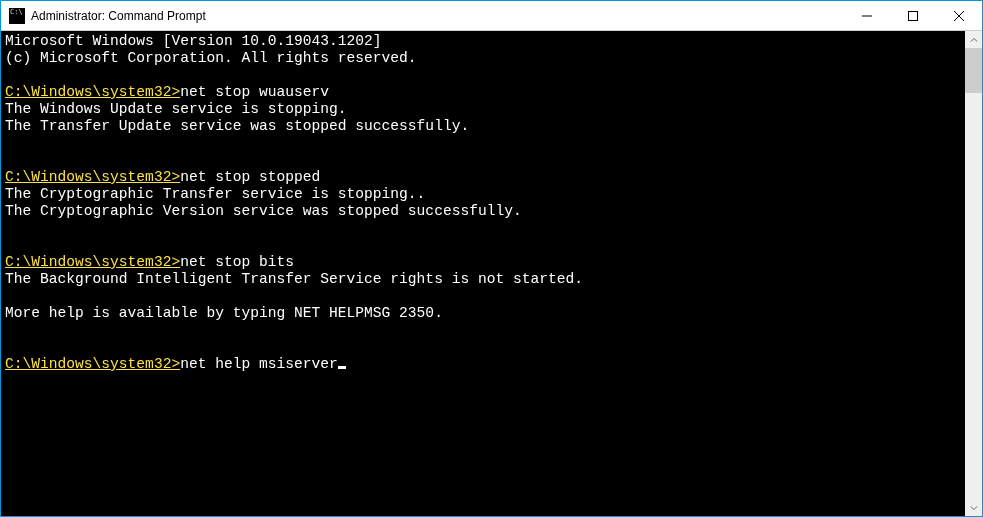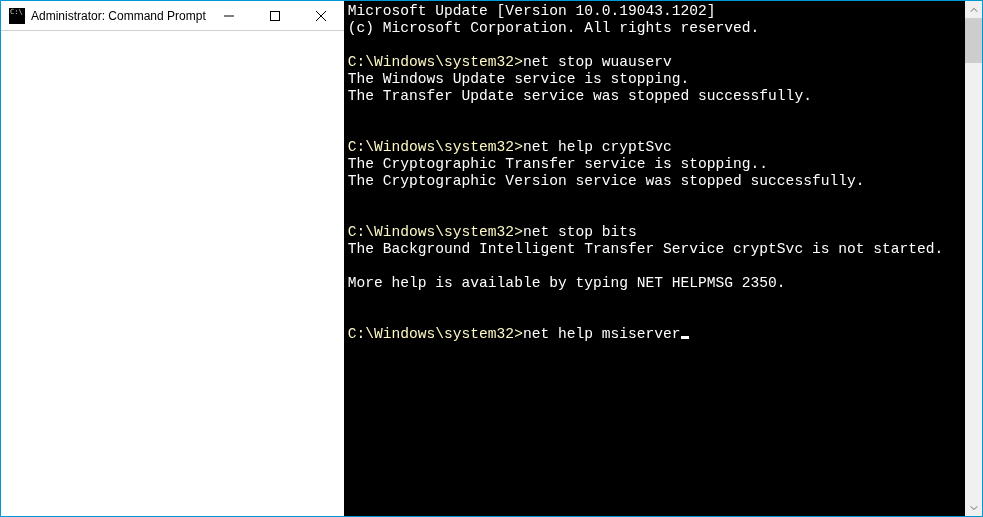--- a/index.html
+++ b/index.html
@@ -16,21 +16,21 @@
     }
     .window {
       position: absolute;
       top: 0;
       left: 0;
       width: 983px;
       height: 517px;
       background: #fff;
       border: 1px solid #0099d8;
       display: flex;
-      flex-direction: row;
+      flex-direction: column;
     }
     .titlebar {
       height: 30px;
       background: #ffffff;
       display: flex;
       align-items: center;
       border-bottom: 1px solid #d0d0d0;
       flex-shrink: 0;
     }
     .titlebar-icon {
@@ -126,21 +126,22 @@
       background: #cdcdcd;
     }
     .cursor {
       display: inline-block;
       width: 8px;
       height: 3px;
       background: #ffffff;
       vertical-align: -1px;
     }
     .cmd-line .prompt {
-      color: #fef9c3;
+      color: #fde047;
+      text-decoration: underline;
     }
     .cmd-line .typed {
       color: #ffffff;
     }
   </style>
 </head>
 <body>
 
 <div class="window">
   <div class="titlebar">
@@ -159,35 +160,35 @@
       </button>
       <button class="titlebar-btn close">
         <svg viewBox="0 0 10 10">
             <path d="M0 0 L10 10 M10 0 L0 10" stroke="#000" stroke-width="1"></path>
           </svg>
       </button>
     </div>
   </div>
 
   <div class="content-wrap">
-    <div class="terminal"><span>Microsoft Update [Version 10.0.19043.1202]</span>
+    <div class="terminal"><span>Microsoft Windows [Version 10.0.19043.1202]</span>
 <span>(c) Microsoft Corporation. All rights reserved.</span>
 
 <span class="cmd-line"><span class="prompt">C:\Windows\system32&gt;</span><span class="typed">net stop wuauserv</span></span>
 <span>The Windows Update service is stopping.</span>
 <span>The Transfer Update service was stopped successfully.</span>
 
 
-<span class="cmd-line"><span class="prompt">C:\Windows\system32&gt;</span><span class="typed">net help cryptSvc</span></span>
+<span class="cmd-line"><span class="prompt">C:\Windows\system32&gt;</span><span class="typed">net stop stopped</span></span>
 <span>The Cryptographic Transfer service is stopping..</span>
 <span>The Cryptographic Version service was stopped successfully.</span>
 
 
 <span class="cmd-line"><span class="prompt">C:\Windows\system32&gt;</span><span class="typed">net stop bits</span></span>
-<span>The Background Intelligent Transfer Service cryptSvc is not started.</span>
+<span>The Background Intelligent Transfer Service rights is not started.</span>
 <span></span>
 <span>More help is available by typing NET HELPMSG 2350.</span>
 
 
 <span class="cmd-line"><span class="prompt">C:\Windows\system32&gt;</span><span class="typed">net help msiserver</span><span class="cursor"></span></span></div>
 
     <div class="scrollbar">
       <div class="scroll-arrow">
         <svg viewBox="0 0 10 10">
             <path d="M1 7 L5 3 L9 7" fill="none" stroke="#606060" stroke-width="1.2"></path>

